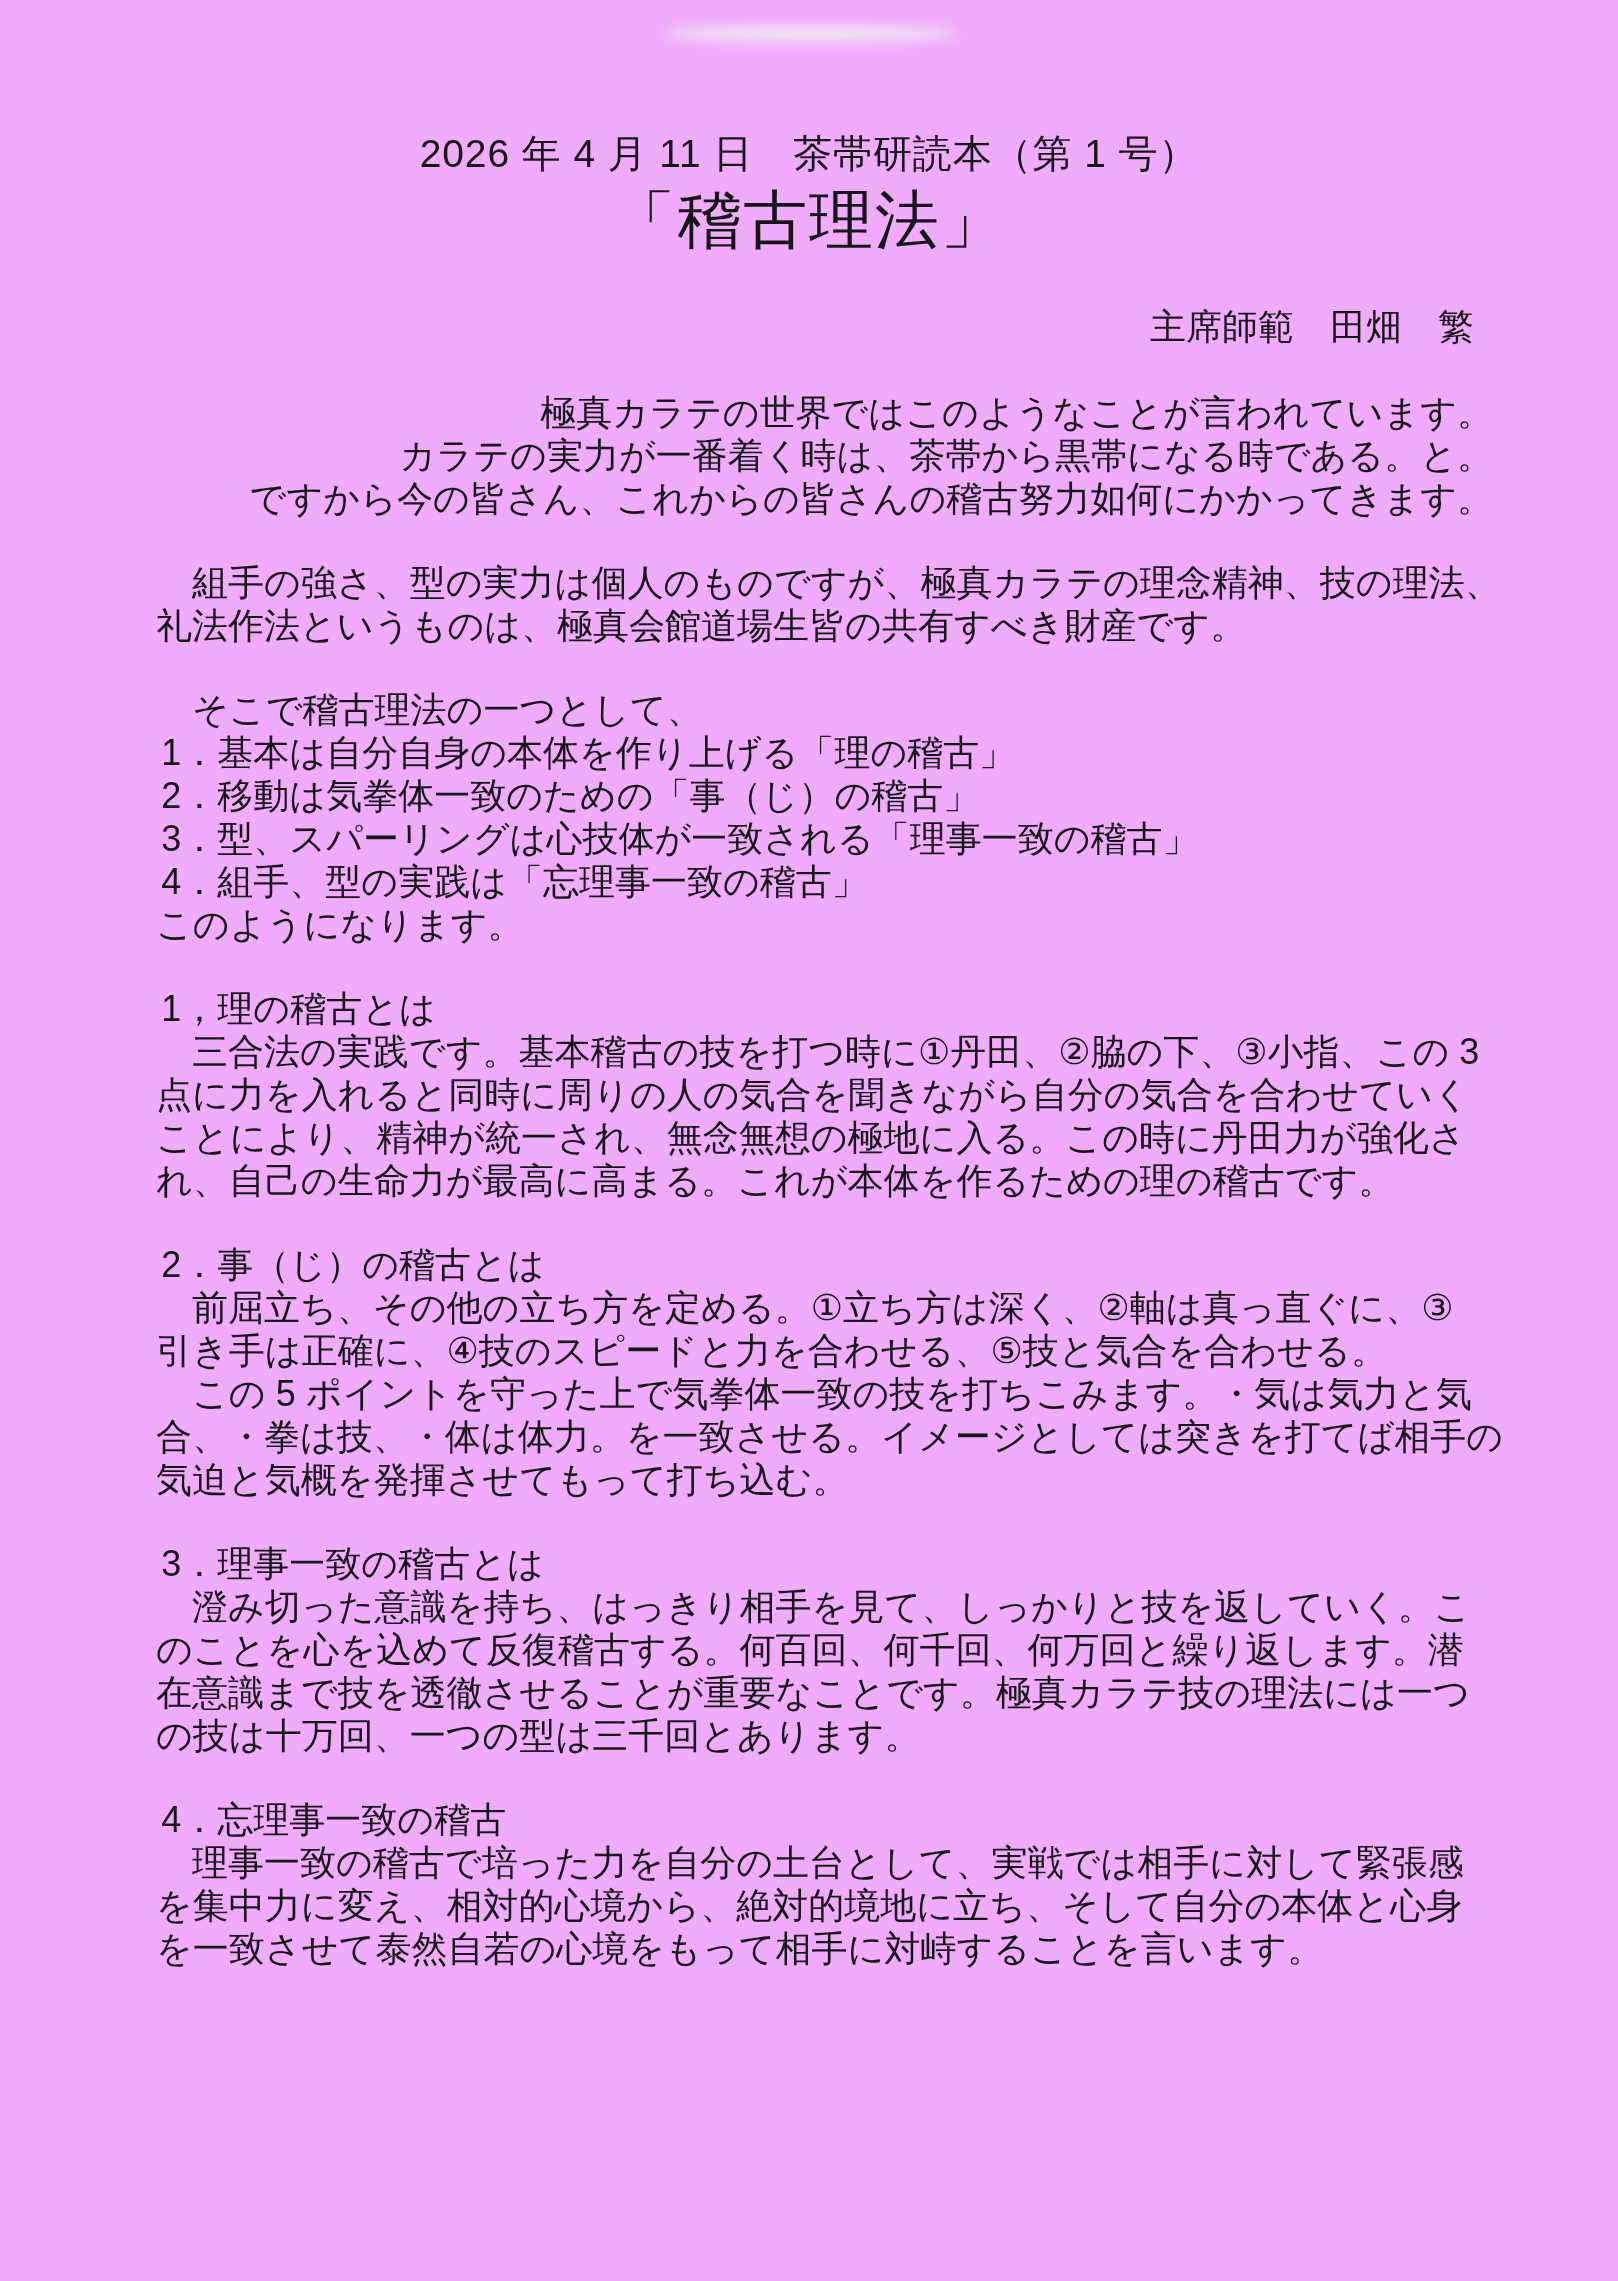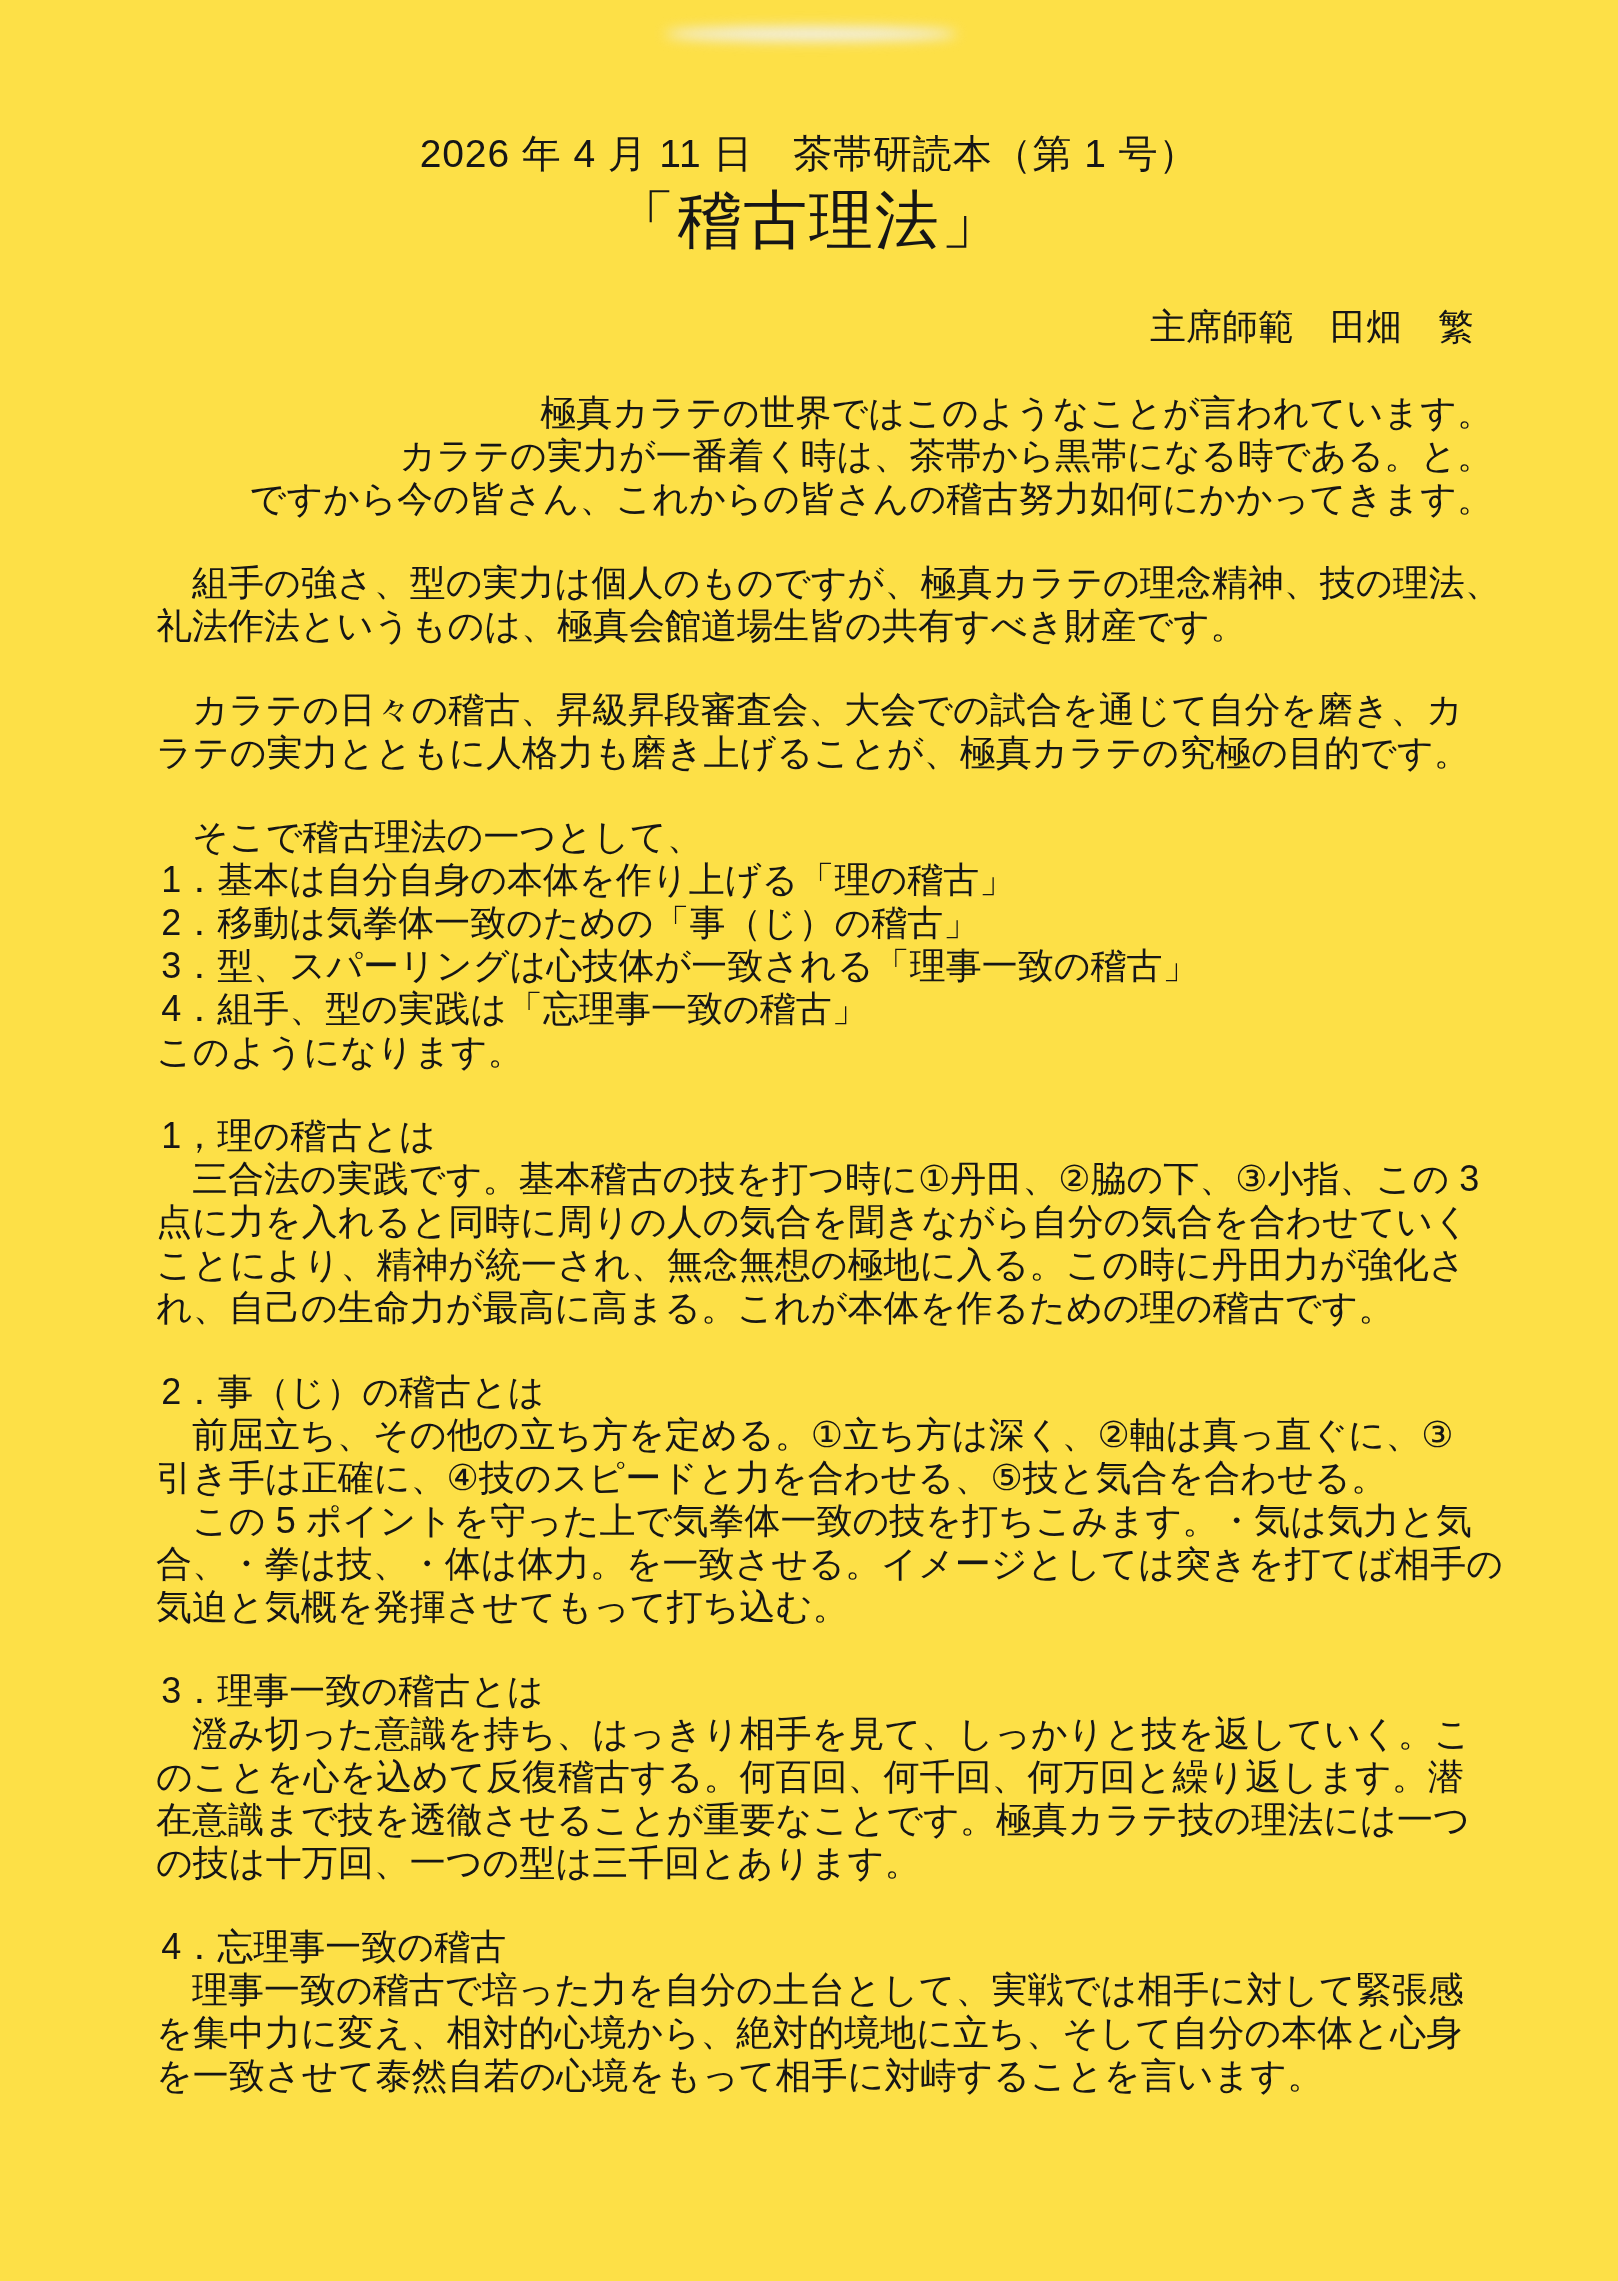--- a/index.html
+++ b/index.html
@@ -4,21 +4,21 @@
 <style>
   html, body {
     margin: 0;
     padding: 0;
     background: #ffffff;
   }
   .page {
     position: relative;
     width: 1618px;
     height: 2281px;
-    background: #fde047;
+    background: #f0abfc;
     font-family: "Liberation Sans", "DejaVu Sans", sans-serif;
     color: #161616;
     font-weight: 500;
     overflow: hidden;
   }
   
   .smudge {
     position: absolute;
     top: 27px;
     left: 664px;
@@ -84,24 +84,20 @@
       <div class="line">　極真カラテの世界ではこのようなことが言われています。</div>
       <div class="line">　カラテの実力が一番着く時は、茶帯から黒帯になる時である。と。</div>
       <div class="line">　ですから今の皆さん、これからの皆さんの稽古努力如何にかかってきます。</div>
     </div>
 
     <div class="block">
       <div class="line">　組手の強さ、型の実力は個人のものですが、極真カラテの理念精神、技の理法、</div>
       <div class="line">礼法作法というものは、極真会館道場生皆の共有すべき財産です。</div>
     </div>
 
-    <div class="block">
-      <div class="line">　カラテの日々の稽古、昇級昇段審査会、大会での試合を通じて自分を磨き、カ</div>
-      <div class="line">ラテの実力とともに人格力も磨き上げることが、極真カラテの究極の目的です。</div>
-    </div>
 
     <div class="block">
       <div class="line">　そこで稽古理法の一つとして、</div>
       <div class="line num-line">1．基本は自分自身の本体を作り上げる「理の稽古」</div>
       <div class="line num-line">2．移動は気拳体一致のための「事（じ）の稽古」</div>
       <div class="line num-line">3．型、スパーリングは心技体が一致される「理事一致の稽古」</div>
       <div class="line num-line">4．組手、型の実践は「忘理事一致の稽古」</div>
       <div class="line">このようになります。</div>
     </div>
 

